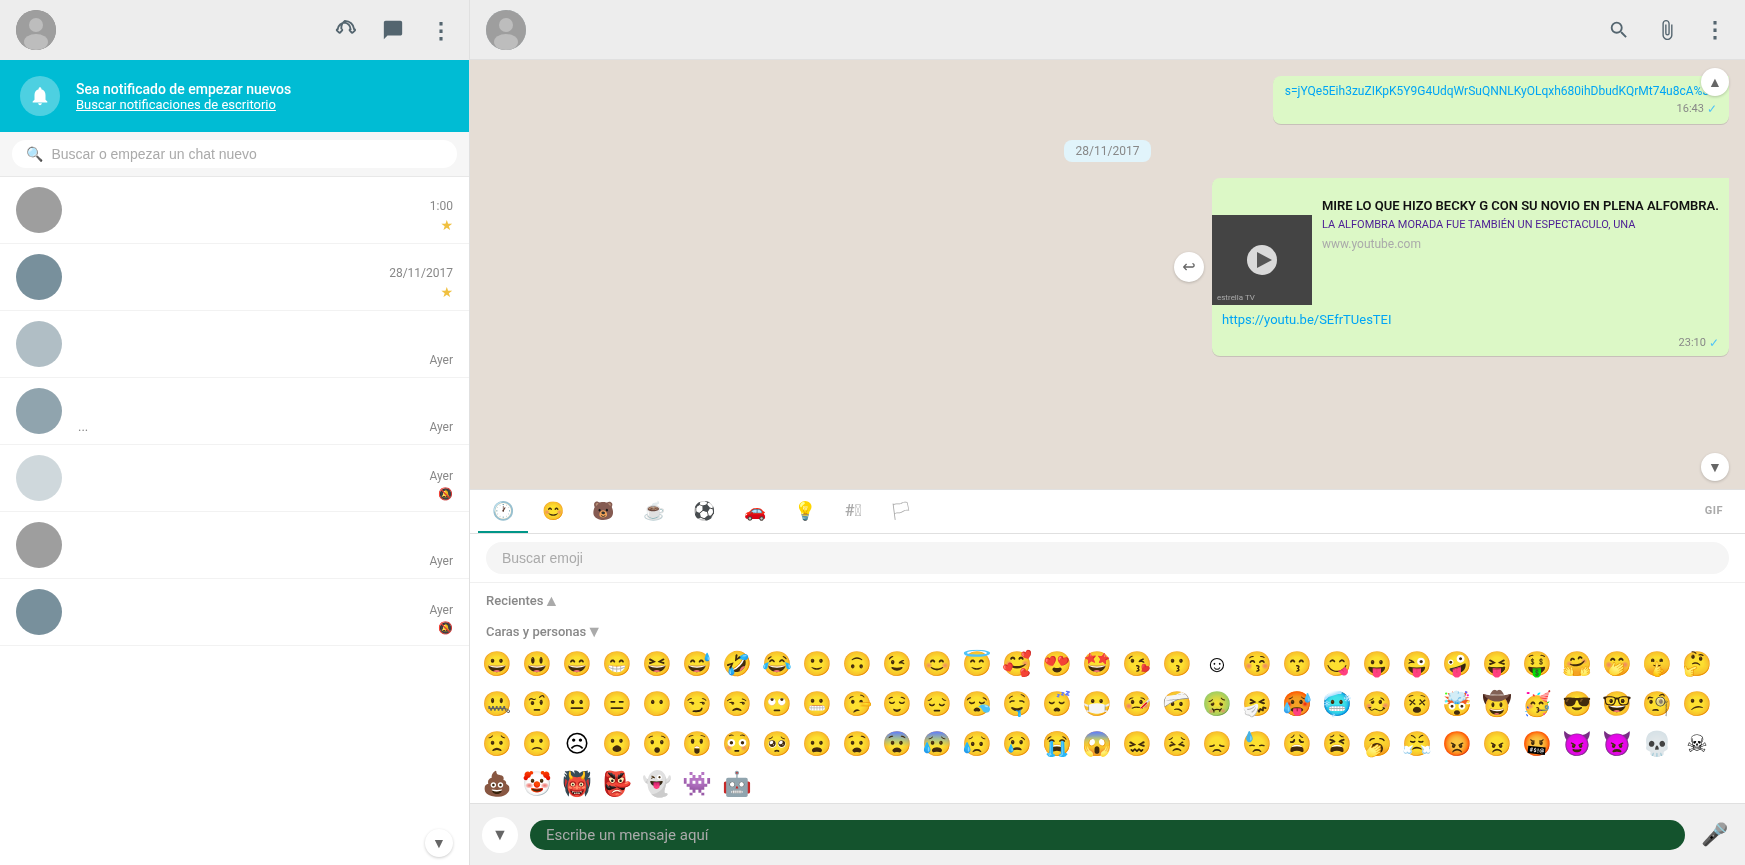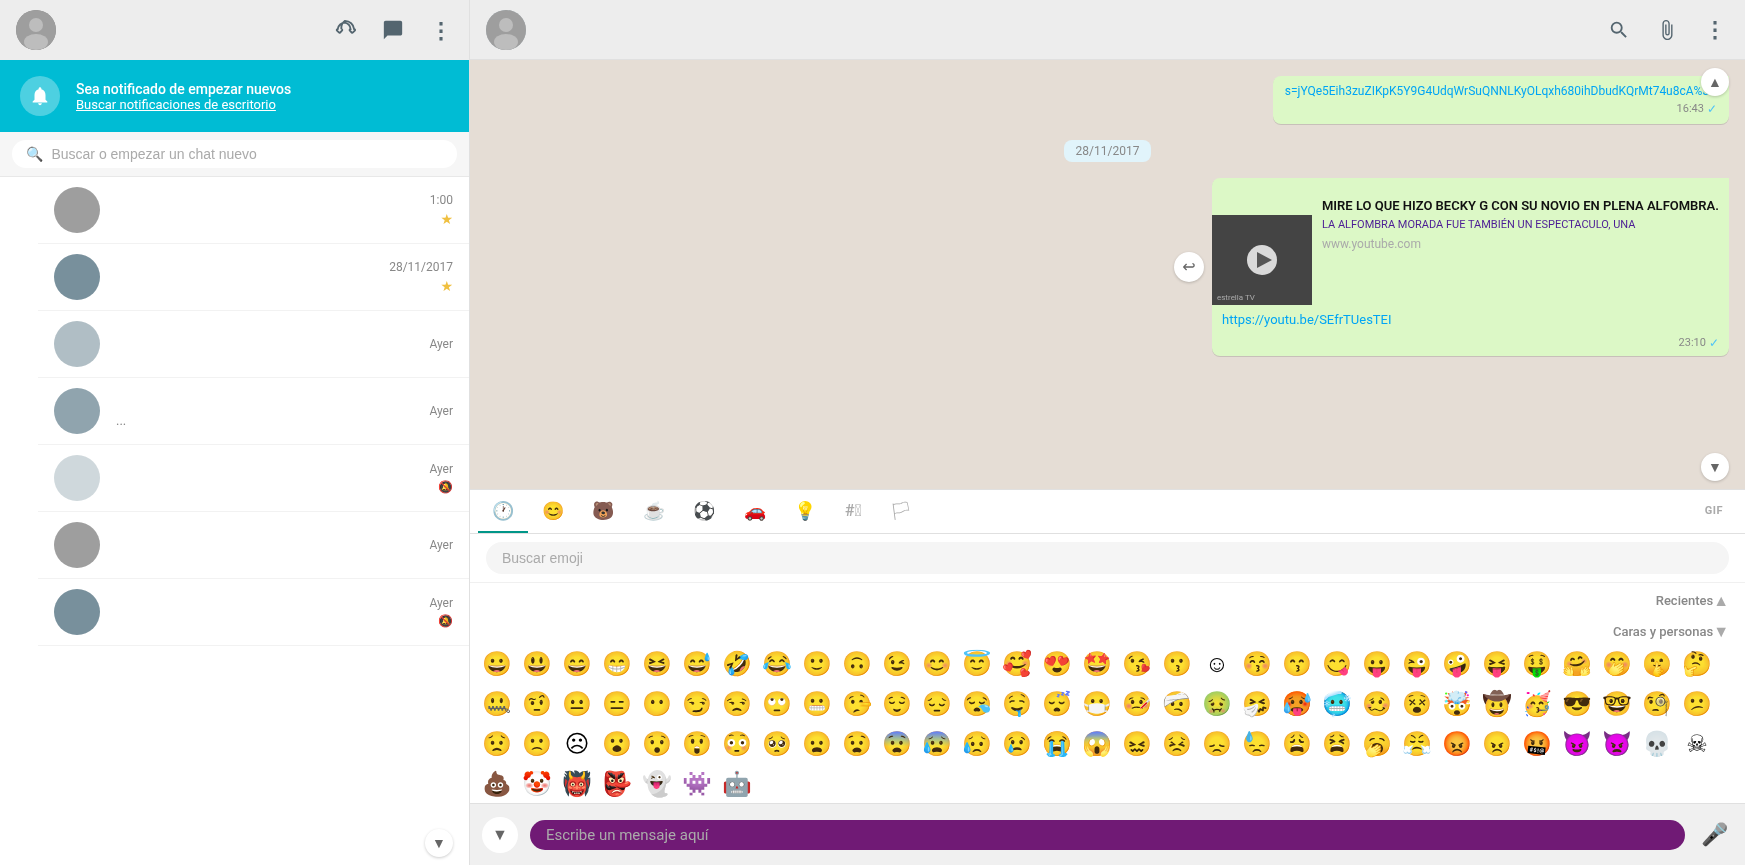--- a/index.html
+++ b/index.html
@@ -27,21 +27,21 @@
 
     
     .search-bar { padding: 8px 12px; background: #f6f6f6; border-bottom: 1px solid #e8e8e8; flex-shrink: 0; }
     .search-input-wrap { background: #fff; border-radius: 20px; display: flex; align-items: center; padding: 6px 14px; gap: 8px; }
     .search-icon-small { color: #aaa; font-size: 14px; }
     .search-input-wrap input { border: none; outline: none; background: transparent; font-size: 14px; color: #333; width: 100%; }
     .search-input-wrap input::placeholder { color: #aaa; }
 
     
     .chat-list { flex: 1; overflow-y: auto; }
-    .chat-item { display: flex; align-items: center; padding: 10px 16px; gap: 16px; cursor: pointer; border-bottom: 1px solid #f2f2f2; position: relative; margin-left: 38px; }
+    .chat-item { display: flex; align-items: flex-end; padding: 10px 16px; gap: 16px; cursor: pointer; border-bottom: 1px solid #f2f2f2; position: relative; }
     .chat-avatar { width: 46px; height: 46px; border-radius: 50%; background: #b0bec5; flex-shrink: 0; }
     .chat-info { flex: 1; min-width: 0; }
     .chat-name { font-size: 15px; font-weight: 500; color: #111; }
     .chat-preview { font-size: 13px; color: #888; white-space: nowrap; overflow: hidden; text-overflow: ellipsis; }
     .chat-meta { display: flex; flex-direction: column; align-items: flex-end; gap: 4px; flex-shrink: 0; }
     .chat-time { font-size: 12px; color: #888; }
     .mute-icon { color: #aaa; font-size: 12px; }
 
     
     .main-chat { flex: 1; display: flex; flex-direction: column; height: 865px; }
@@ -82,30 +82,30 @@
 
     .emoji-tabs { display: flex; align-items: center; padding: 0 8px; border-bottom: 1px solid #e0e0e0; height: 44px; gap: 0; overflow-x: auto; }
     .emoji-tab { padding: 0 14px; height: 44px; display: flex; align-items: center; justify-content: center; cursor: pointer; color: #aaa; font-size: 18px; border-bottom: 3px solid transparent; flex-shrink: 0; }
     .emoji-tab.active { color: #009688; border-bottom: 3px solid #009688; }
     .emoji-tab-gif { font-size: 11px; font-weight: 700; color: #aaa; margin-left: auto; }
 
     .emoji-search { padding: 8px 16px; border-bottom: 1px solid #f0f0f0; }
     .emoji-search input { width: 100%; background: #f5f5f5; border: none; outline: none; border-radius: 20px; padding: 8px 16px; font-size: 14px; color: #333; }
     .emoji-search input::placeholder { color: #aaa; }
 
-    .emoji-section-label { padding: 8px 16px 4px; font-size: 13px; color: #888; font-weight: 500; display: flex; justify-content: flex-end; align-items: center; }
+    .emoji-section-label { padding: 8px 16px 4px; font-size: 13px; color: #888; font-weight: 500; display: flex; justify-content: flex-start; align-items: center; }
     .emoji-section-label .collapse-icon { font-size: 16px; color: #aaa; cursor: pointer; }
 
     .emoji-grid { display: flex; flex-wrap: wrap; padding: 0 8px; gap: 2px; max-height: 220px; overflow-y: auto; }
     .emoji-item { width: 38px; height: 38px; display: flex; align-items: center; justify-content: center; font-size: 24px; cursor: pointer; border-radius: 4px; }
 
     
     .message-input-area { height: 62px; background: #f0f0f0; display: flex; align-items: center; padding: 0 12px; gap: 12px; border-top: 1px solid #e0e0e0; flex-shrink: 0; }
     .collapse-picker-btn { width: 36px; height: 36px; background: #fff; border-radius: 50%; display: flex; align-items: center; justify-content: center; cursor: pointer; font-size: 16px; color: #666; }
-    .message-input-wrap { flex: 1; background: #701a75; border-radius: 24px; padding: 6px 16px; font-size: 15px; color: #aaa; display: flex; align-items: center; }
+    .message-input-wrap { flex: 1; background: #14532d; border-radius: 24px; padding: 6px 16px; font-size: 15px; color: #aaa; display: flex; align-items: center; }
     .mic-btn { width: 36px; height: 36px; display: flex; align-items: center; justify-content: center; cursor: pointer; color: #54656f; font-size: 22px; }
 
     
     ::-webkit-scrollbar { width: 6px; }
     ::-webkit-scrollbar-track { background: transparent; }
     ::-webkit-scrollbar-thumb { background: #ccc; border-radius: 3px; }
   </style>
 </head>
 <body>
 

